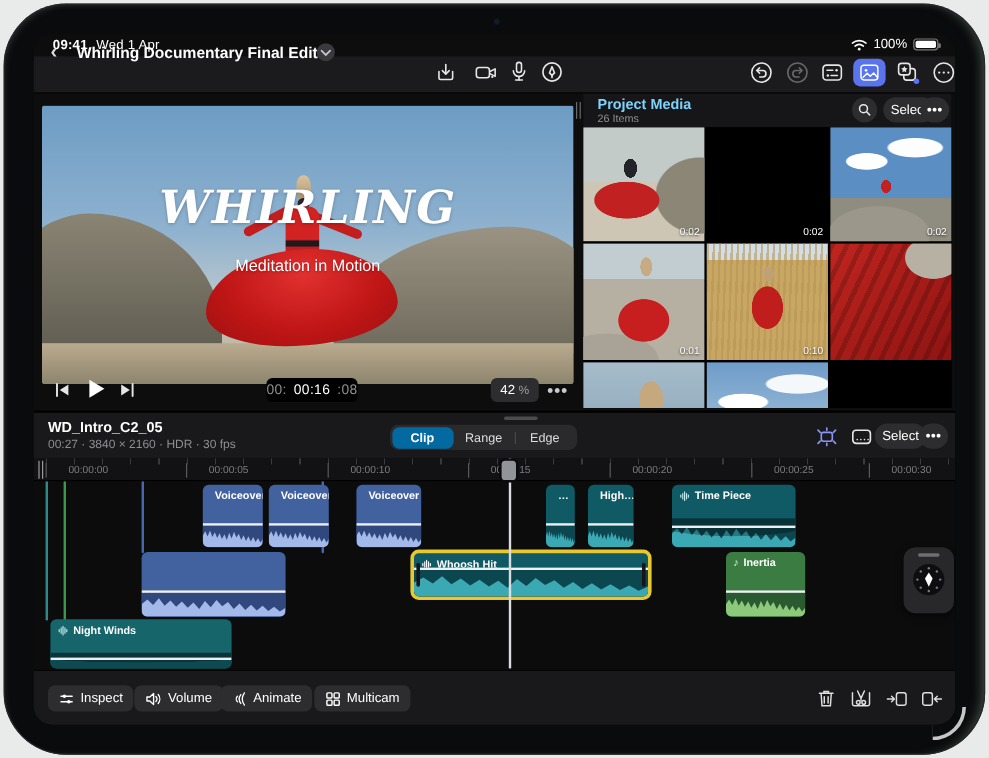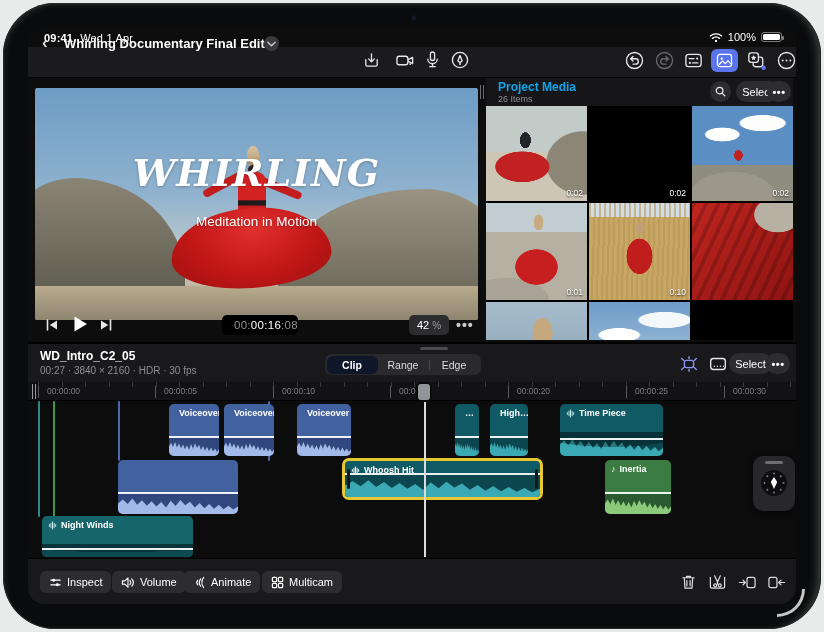--- a/index.html
+++ b/index.html
@@ -45,29 +45,29 @@
   .skirt{position:absolute;left:136px;top:120px;width:160px;height:80px;transform:rotate(-4deg);
     background:radial-gradient(ellipse at 52% 26%,#e23030 0%,#c01616 55%,#9c0f0f 100%);
     border-radius:52% 48% 50% 50%/62% 62% 40% 40%;}
   .v-title{position:absolute;left:0;top:62px;width:100%;text-align:center;color:#fff;
     font-family:"DejaVu Serif",serif;font-style:italic;font-weight:700;font-size:38px;letter-spacing:1px;
     text-shadow:0 1px 3px rgba(0,0,0,.25);}
   .v-sub{position:absolute;left:0;top:126px;width:100%;text-align:center;color:#fff;font-size:13.5px;text-shadow:0 1px 2px rgba(0,0,0,.3);}
   
   .transport{left:0px;top:282px;width:450px;height:30px;}
   .tc-pill{position:absolute;left:194px;top:5px;width:76px;height:20px;background:#000;border-radius:5px;
-    color:#fff;font-size:11.5px;display:flex;align-items:center;justify-content:flex-end;letter-spacing:.3px;}
+    color:#fff;font-size:11.5px;display:flex;align-items:center;justify-content:space-between;letter-spacing:.3px;}
   .tc-pill .d{color:#8f8f93;}
   .zoom-pill{position:absolute;left:381px;top:5px;width:40px;height:20px;background:#2d2d30;border-radius:5px;
     display:flex;align-items:center;justify-content:center;gap:3px;font-size:11px;color:#fff;}
   .zoom-pill .u{color:#9a9a9e;font-size:10px;}
   
   .media-panel{left:458px;top:50px;width:307px;height:262px;background:#000;}
   .mp-head{position:absolute;left:0;top:0;width:100%;height:28px;background:#161618;}
-  .mp-title{position:absolute;left:12px;top:2px;color:#0ea5e9;font-size:12px;font-weight:700;}
+  .mp-title{position:absolute;left:12px;top:2px;color:#7dd3fc;font-size:12px;font-weight:700;}
   .mp-sub{position:absolute;left:12px;top:16px;color:#8e8e93;font-size:9px;}
   .pill{background:#2d2d30;border-radius:11px;color:#fff;font-size:11px;display:flex;align-items:center;justify-content:center;}
   .circle-btn{width:21px;height:21px;border-radius:50%;background:#2d2d30;display:flex;align-items:center;justify-content:center;color:#e8e8ea;}
   .grid{position:absolute;left:0;top:28px;width:307px;height:234px;overflow:hidden;display:grid;
     grid-template-columns:101px 101px 101px;grid-template-rows:95px 97px 60px;gap:2px;background:#000;}
   .thumb{position:relative;overflow:hidden;}
   .dur{position:absolute;right:4px;bottom:3px;color:#fff;font-size:8.5px;text-shadow:0 1px 2px rgba(0,0,0,.8);}
   .t1{background:radial-gradient(46px 26px at 36% 64%,#c22121 0 58%,transparent 60%),
       radial-gradient(9px 13px at 39% 36%,#23232a 0 60%,transparent 62%),
       radial-gradient(60px 52px at 96% 60%,#8c8677 0 60%,transparent 62%),
@@ -102,26 +102,26 @@
   .t9{background:radial-gradient(36px 12px at 30% 55%,#fff 0 55%,transparent 60%),
       radial-gradient(46px 14px at 75% 30%,#f4f8fa 0 55%,transparent 60%),
       linear-gradient(180deg,#6f9cc9,#9dbdd8);}
   
   .tl-head{left:0;top:314px;width:768px;height:40px;background:#19191b;border-top:2px solid #000;}
   .tl-name{position:absolute;left:12px;top:5px;color:#fff;font-size:12px;font-weight:700;}
   .tl-meta{position:absolute;left:12px;top:21px;color:#8e8e93;font-size:10px;text-align:center;}
   .grab{position:absolute;left:392px;top:3px;width:28px;height:3px;border-radius:2px;background:#4c4c50;}
   .seg{position:absolute;left:297px;top:10px;width:156px;height:21px;background:#2a2a2d;border-radius:7px;display:flex;padding:1.5px;}
   .seg .s{flex:1;display:flex;align-items:center;justify-content:center;color:#dcdcde;font-size:10.5px;border-radius:6px;position:relative;}
-  .seg .s.on{background:#0f172a;color:#fff;font-weight:600;}
+  .seg .s.on{background:#0369a1;color:#fff;font-weight:600;}
   .seg .s.dv::before{content:"";position:absolute;left:0;top:4px;bottom:4px;width:1px;background:#47474b;}
   .ruler{left:0;top:354px;width:768px;height:19px;background:#121214;border-bottom:1px solid #000;
     background-image:repeating-linear-gradient(to right,#3a3a3e 0 1px,transparent 1px 23.5px);
     background-position:10px 0;background-size:100% 5px;background-repeat:no-repeat;}
-  .rl{position:absolute;top:4px;color:#7d7d82;font-size:8.5px;border-left:1px solid #5a5a5e;padding-left:8px;height:12px;line-height:11px;}
+  .rl{position:absolute;top:4px;color:#7d7d82;font-size:8.5px;border-left:1px solid #5a5a5e;padding-left:18px;height:12px;line-height:11px;}
   .startmark{position:absolute;left:4px;top:2px;width:4px;height:15px;border-left:1px solid #9a9a9e;border-right:1px solid #9a9a9e;}
   .tracks{left:0;top:373px;width:768px;height:157px;background:#0c0c0d;}
   .connline{position:absolute;width:2px;border-radius:1px;}
   .clip{position:absolute;border-radius:5px;overflow:hidden;}
   .clip .ch{position:absolute;left:0;top:0;right:0;display:flex;align-items:center;gap:4px;padding:4px 6px;color:#fff;
     font-size:9px;font-weight:700;white-space:nowrap;overflow:hidden;}
   .clip .cw{position:absolute;left:0;right:0;bottom:0;}
   .wave{position:absolute;inset:0;
     clip-path:polygon(0% 100%,0% 52%,4% 34%,8% 55%,12% 30%,16% 58%,20% 38%,24% 62%,28% 42%,32% 66%,36% 46%,40% 70%,44% 40%,48% 64%,52% 36%,56% 60%,60% 44%,64% 70%,68% 50%,72% 74%,76% 54%,80% 76%,84% 58%,88% 78%,92% 62%,96% 80%,100% 66%,100% 100%);}
   .vol{position:absolute;left:0;right:0;top:0;height:1.5px;background:rgba(255,255,255,.92);}

